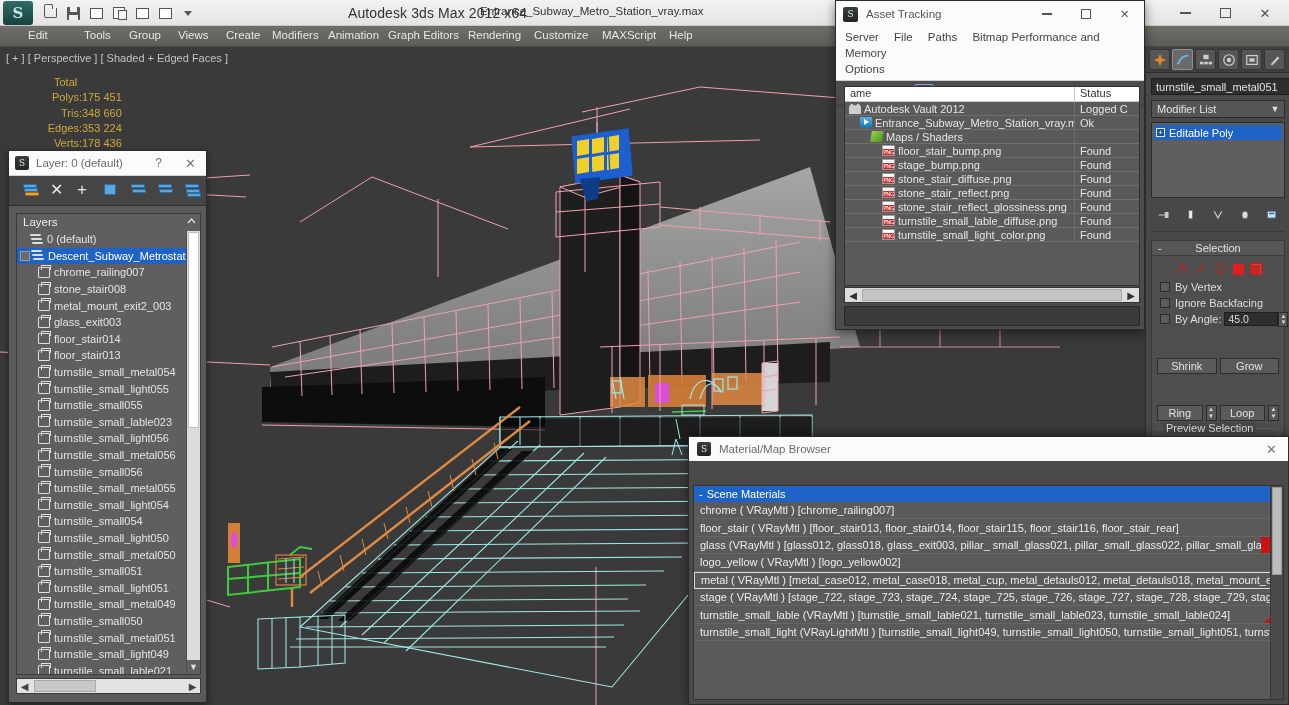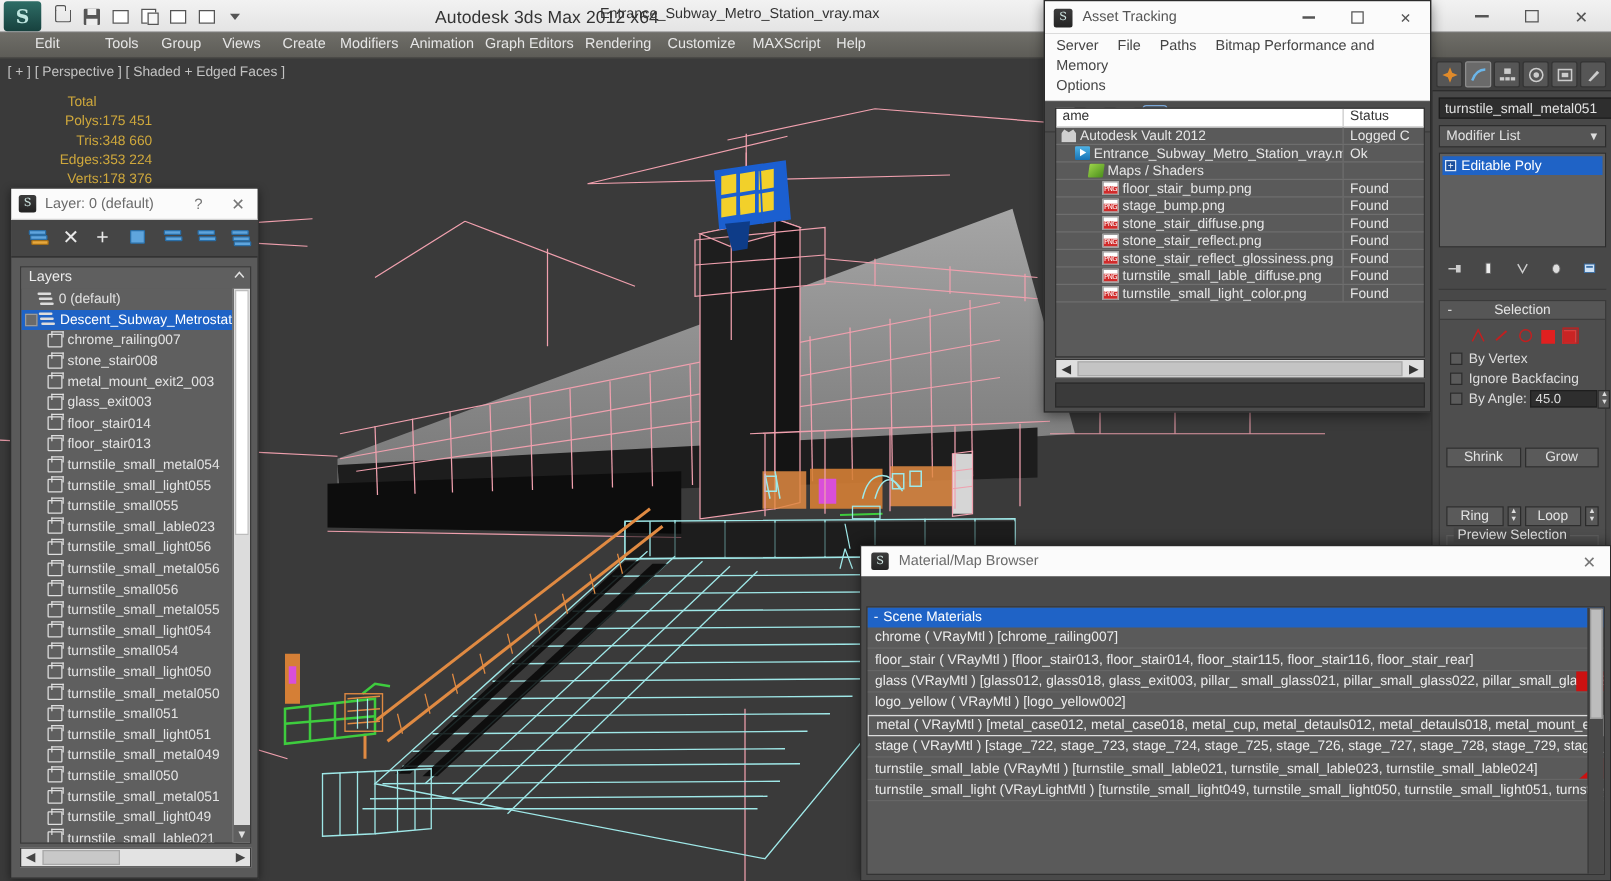--- a/index.html
+++ b/index.html
@@ -576,21 +576,21 @@
       <div class="row">
           <span class="lbl">Tris:</span>
           <span class="val">348 660</span>
         </div>
       <div class="row">
           <span class="lbl">Edges:</span>
           <span class="val">353 224</span>
         </div>
       <div class="row">
           <span class="lbl">Verts:</span>
-          <span class="val">178 376</span>
+          <span class="val">178 436</span>
         </div>
     </div>
 
     <svg class="svgwrap" viewBox="0 0 1145 658" preserveAspectRatio="none">
       <defs>
         <linearGradient id="canopyGrad" x1="0" y1="0" x2="0" y2="1">
           <stop offset="0" stop-color="#b9b9b9" stop-opacity="0.85"></stop>
           <stop offset="1" stop-color="#8e8e8e" stop-opacity="0.75"></stop>
         </linearGradient>
       </defs>

